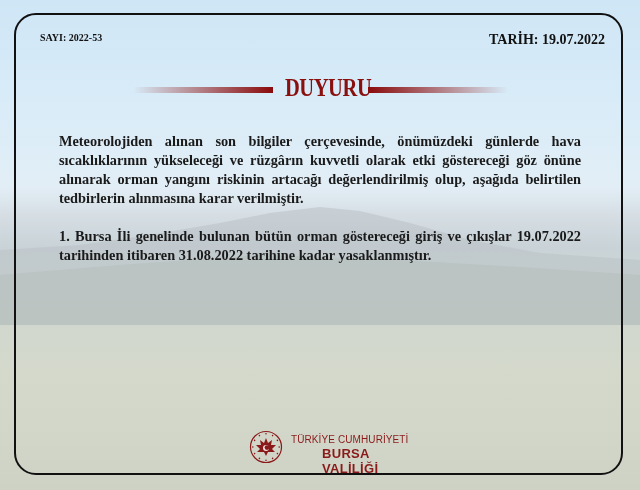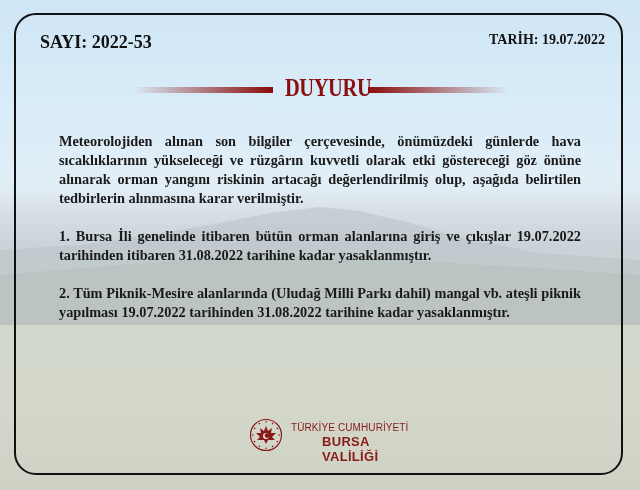--- a/index.html
+++ b/index.html
@@ -13,21 +13,21 @@
         #d4d9cc 75%, #d2d6c8 90%, #cdd2c4 100%);
   }
   .mountain {
     position:absolute; left:0; top:205px; width:640px; height:120px;
   }
   .frame {
     position:absolute; left:14px; top:13px; width:609px; height:462px;
     border:2px solid #111; border-radius:22px; box-sizing:border-box;
   }
   .sayi {
-    position:absolute; left:40px; top:32px; font-weight:bold; font-size:18px; color:#111;
+    position:absolute; left:40px; top:32px; font-weight:bold; font-size:10px; color:#111;
   }
   .tarih {
     position:absolute; right:35px; top:32px; font-weight:bold; font-size:14px; color:#111;text-align:center;
   }
   .bar-left {
     position:absolute; left:133px; top:87px; width:140px; height:6px;
     background:linear-gradient(to right, rgba(150,150,150,0), #8a0b0b);
   }
   .bar-right {
     position:absolute; left:368px; top:87px; width:140px; height:6px;
@@ -37,21 +37,21 @@
     position:absolute; left:277px; top:74px; width:88px; text-align:center;
     font-family:"Liberation Serif", serif; font-weight:bold; font-size:25px;
     color:#8a1010; letter-spacing:-0.5px; transform:scaleX(0.82); transform-origin:center;
   }
   .body {
     position:absolute; left:59px; top:132px; width:522px;
     font-size:14.3px; line-height:19px; color:#1a1a1a;
   }
   .body p { margin:0 0 19px 0; text-align:justify;font-weight:bold; }
   .logo {
-    position:absolute; left:249px; top:418px; width:170px; height:36px;
+    position:absolute; left:249px; top:430px; width:170px; height:36px;
   }
   .emblem {
     position:absolute; left:0; top:0; width:34px; height:34px;
   }
   .logo-line1 {
     position:absolute; left:42px; top:4px; font-family:"Liberation Sans", sans-serif;
     font-size:10px; color:#8a1a1a; letter-spacing:0.1px;
   }
   .logo-line2 {
     position:absolute; left:42px; top:16px; font-family:"Liberation Sans", sans-serif;
@@ -70,22 +70,21 @@
 
 <div class="sayi">SAYI: 2022-53</div>
 <div class="tarih">TARİH: 19.07.2022</div>
 
 <div class="bar-left"></div>
 <div class="title">DUYURU</div>
 <div class="bar-right"></div>
 
 <div class="body">
   <p>Meteorolojiden alınan son bilgiler çerçevesinde, önümüzdeki günlerde hava sıcaklıklarının yükseleceği ve rüzgârın kuvvetli olarak etki göstereceği göz önüne alınarak orman yangını riskinin artacağı değerlendirilmiş olup, aşağıda belirtilen tedbirlerin alınmasına karar verilmiştir.</p>
-  <p><b>1</b><span>. Bursa İli genelinde itibaren bütün orman alanlarına giriş ve çıkışlar </span><b>19.07.2022</b><span> tarihinden itibaren </span><b>31.08.2022</b><span> tarihine kadar yasaklanmıştır.</span></p>
-  <p><b>2</b><span>. Tüm Piknik-Mesire alanlarında (Uludağ Milli Parkı dahil) mangal vb. ateşli piknik yapılması </span><b>19.07.2022</b><span> tarihinden </span><b>31.08.2022</b><span> tarihine kadar yasaklanmıştır.</span></p>
+  <p><b>1</b><span>. Bursa İli genelinde bulunan bütün orman göstereceği giriş ve çıkışlar </span><b>19.07.2022</b><span> tarihinden itibaren </span><b>31.08.2022</b><span> tarihine kadar yasaklanmıştır.</span></p>
 </div>
 
 <div class="logo">
   <svg class="emblem" viewBox="0 0 34 34">
     <circle cx="17" cy="17" r="15.5" fill="none" stroke="#8a1a1a" stroke-width="1.2"></circle>
     <g fill="#8a1a1a">
       <circle cx="17" cy="3.8" r="0.8"></circle>
         <circle cx="23.6" cy="5.6" r="0.8"></circle>
         <circle cx="28.4" cy="10.4" r="0.8"></circle>
       <circle cx="30.2" cy="17" r="0.8"></circle>

